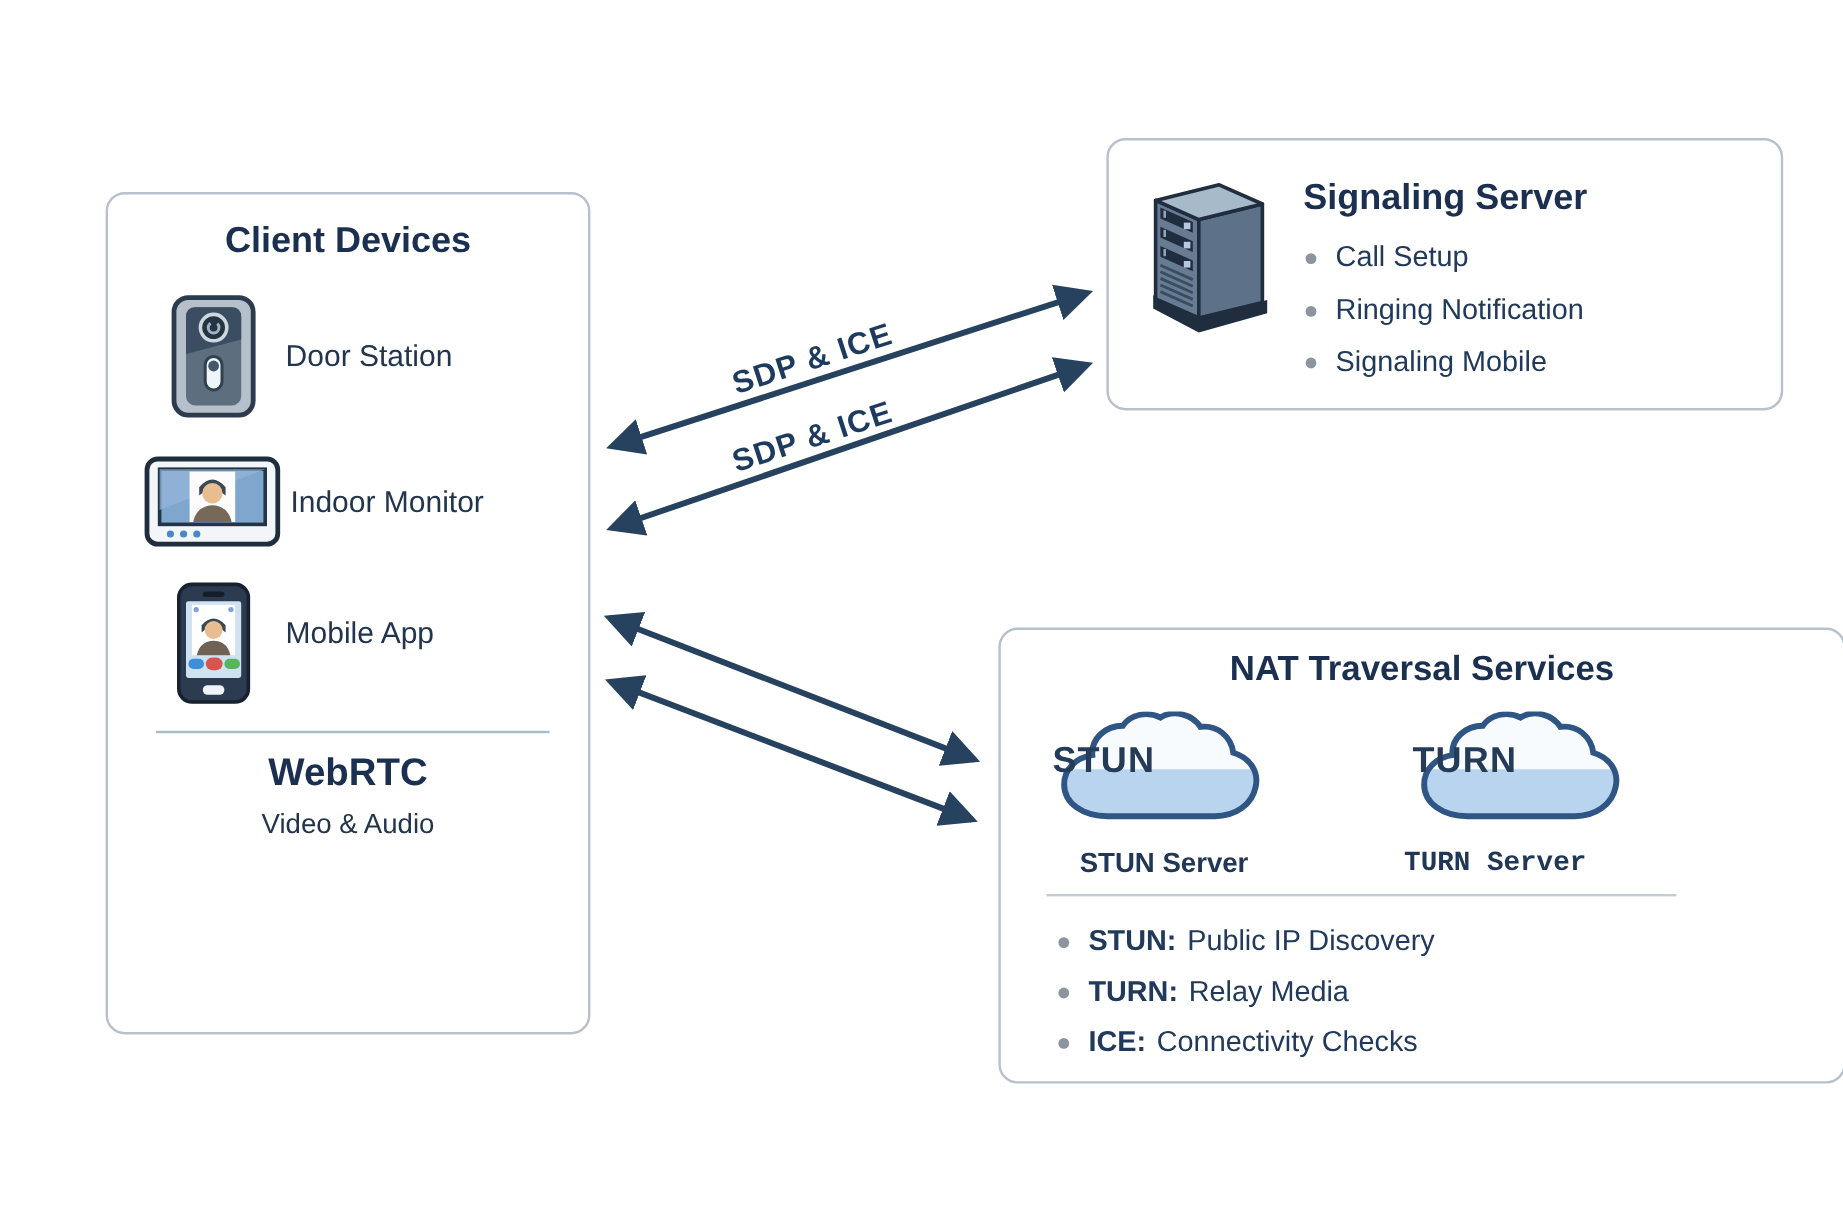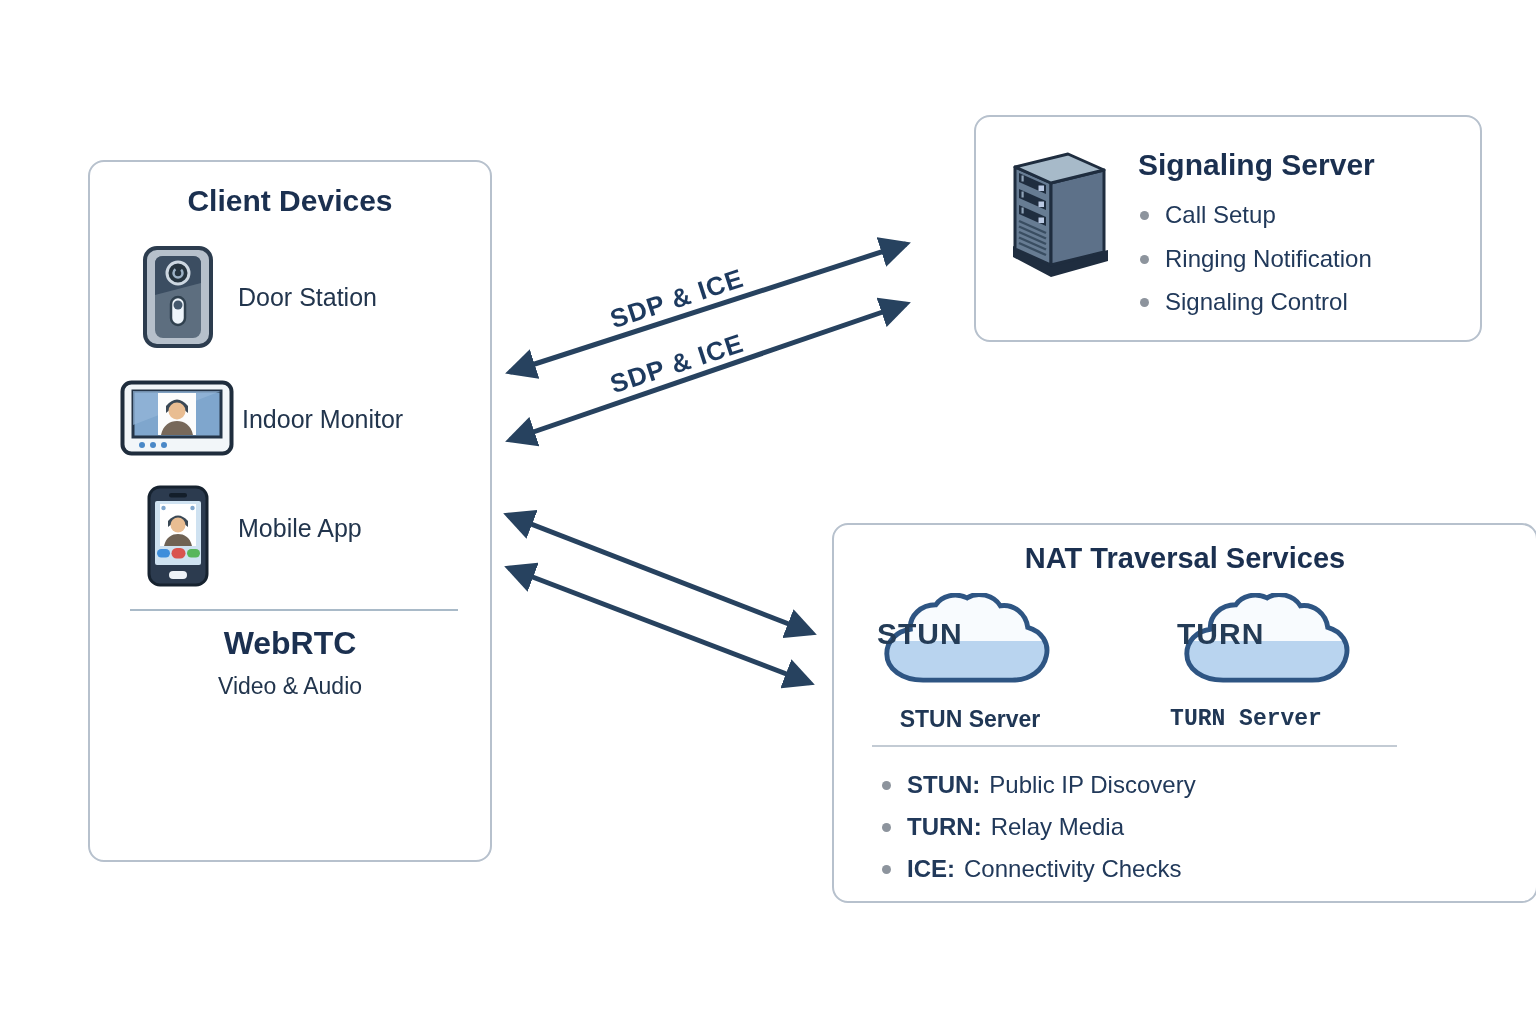--- a/index.html
+++ b/index.html
@@ -95,21 +95,21 @@
     <rect x="22" y="86" width="18" height="8" rx="4" fill="#eef3f8"></rect>
   </svg>
   <div class="item-label" style="left:148px;top:352px;">Mobile App</div>
 
   <div class="divider" style="left:40px;top:447px;width:328px;"></div>
 
   <div class="box-title centered" style="top:463px;font-size:32px;">WebRTC</div>
   <div class="item-label centered" style="top:511px;font-size:23px;">Video &amp; Audio</div>
 </div>
 
-<div class="box" style="left:974px;top:115px;width:508px;height:227px;">
+<div class="box" style="left:922px;top:115px;width:564px;height:227px;">
 
   <svg class="icon" style="left:24px;top:33px;" width="120" height="136" viewBox="0 0 120 136">
     <polygon points="13,96 51,114 108,100 108,111 51,127 13,107" fill="#1f2d3f"></polygon>
     <polygon points="15,17 51,33 51,115 15,99" fill="#677c93" stroke="#1f2d3f" stroke-width="3" stroke-linejoin="round"></polygon>
     <polygon points="51,33 104,20 104,102 51,115" fill="#5d7189" stroke="#1f2d3f" stroke-width="3" stroke-linejoin="round"></polygon>
     <polygon points="15,17 68,4 104,20 51,33" fill="#a7bac9" stroke="#1f2d3f" stroke-width="3" stroke-linejoin="round"></polygon>
     <polygon points="19,23 46,35 46,44 19,32" fill="#1f2d3f"></polygon>
     <polygon points="19,39 46,51 46,60 19,48" fill="#1f2d3f"></polygon>
     <polygon points="19,55 46,67 46,76 19,64" fill="#1f2d3f"></polygon>
     <rect x="21.5" y="25.5" width="2.2" height="6" fill="#8fa3b8"></rect>
@@ -130,21 +130,21 @@
   <div class="bullet-row" style="left:164px;top:84px;">
     <span class="bullet-dot"></span>
     <span>Call Setup</span>
   </div>
   <div class="bullet-row" style="left:164px;top:128px;">
     <span class="bullet-dot"></span>
     <span>Ringing Notification</span>
   </div>
   <div class="bullet-row" style="left:164px;top:171px;">
     <span class="bullet-dot"></span>
-    <span>Signaling Control</span>
+    <span>Signaling Mobile</span>
   </div>
 </div>
 
 <div class="box" style="left:832px;top:523px;width:706px;height:380px;">
 
   <div class="box-title centered" style="top:17px;font-size:29px;">NAT Traversal Services</div>
 
   <div class="cloud-wrap" style="left:43px;top:68px;">
     <svg width="186" height="96" viewBox="0 0 190 96">
       <defs>

